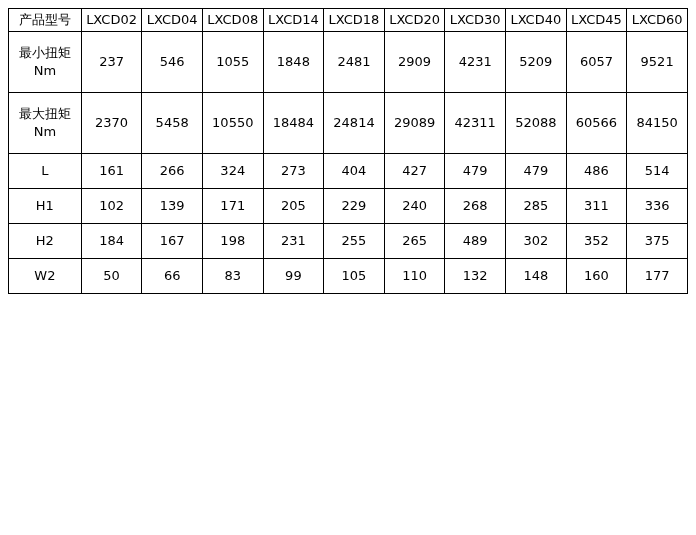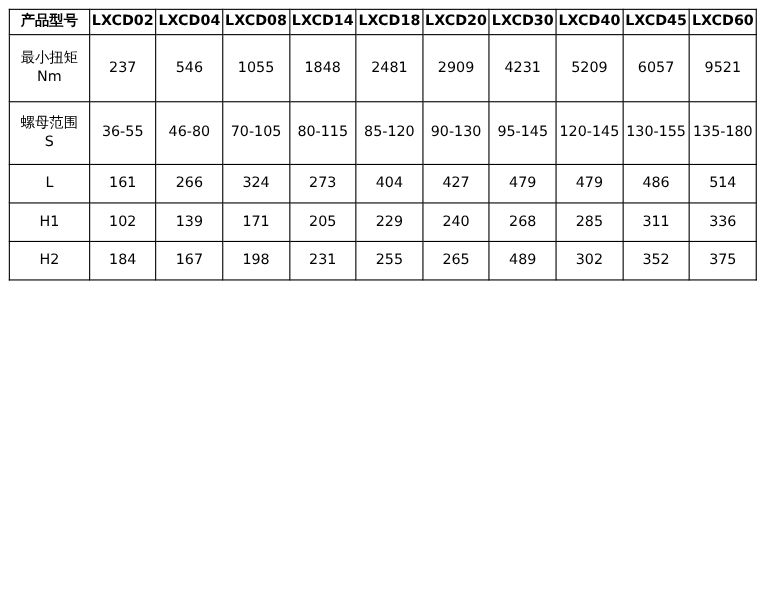--- a/index.html
+++ b/index.html
@@ -25,21 +25,21 @@
   #spec-table th {
     border: 1px solid #000000;
     text-align: center;
     vertical-align: middle;
     padding: 2px 1px;
     font-weight: normal;
     line-height: 1.35;
     word-break: break-all;
   }
   #spec-table th {
-    font-weight: bold;
+    font-weight: normal;
     margin-top: 29px;
   }
   .col-label { width: 72px; }
   .col-data  { width: 60px; }
   tr.r-tall td   { height: 56px; }
   tr.r-mid td    { height: 52px; }
   tr.r-short td  { height: 30px; }
 
   .label-cell {
     font-size: 13px;
@@ -92,37 +92,37 @@
       <td class="data-cell">1055</td>
       <td class="data-cell">1848</td>
       <td class="data-cell">2481</td>
       <td class="data-cell">2909</td>
       <td class="data-cell">4231</td>
       <td class="data-cell">5209</td>
       <td class="data-cell">6057</td>
       <td class="data-cell">9521</td>
     </tr>
 
+    <tr class="r-tall">
+      <td class="label-cell">
+        <div>最大扭矩</div>
+        <div>Nm</div>
+      </td>
+      <td class="data-cell">2370</td>
+      <td class="data-cell">5458</td>
+      <td class="data-cell">10550</td>
+      <td class="data-cell">18484</td>
+      <td class="data-cell">24814</td>
+      <td class="data-cell">29089</td>
+      <td class="data-cell">42311</td>
+      <td class="data-cell">52088</td>
+      <td class="data-cell">60566</td>
+      <td class="data-cell">84150</td>
+    </tr>
 
-    <tr class="r-mid">
-      <td class="label-cell">
-        <div>螺母范围</div>
-        <div>S</div>
-      </td>
-      <td class="data-cell">36-55</td>
-      <td class="data-cell">46-80</td>
-      <td class="data-cell">70-105</td>
-      <td class="data-cell">80-115</td>
-      <td class="data-cell">85-120</td>
-      <td class="data-cell">90-130</td>
-      <td class="data-cell">95-145</td>
-      <td class="data-cell">120-145</td>
-      <td class="data-cell">130-155</td>
-      <td class="data-cell">135-180</td>
-    </tr>
 
 
 
     <tr class="r-short">
       <td class="label-cell">L</td>
       <td class="data-cell">161</td>
       <td class="data-cell">266</td>
       <td class="data-cell">324</td>
       <td class="data-cell">273</td>
       <td class="data-cell">404</td>
@@ -155,15 +155,28 @@
       <td class="data-cell">231</td>
       <td class="data-cell">255</td>
       <td class="data-cell">265</td>
       <td class="data-cell">489</td>
       <td class="data-cell">302</td>
       <td class="data-cell">352</td>
       <td class="data-cell">375</td>
     </tr>
 
 
+    <tr class="r-short">
+      <td class="label-cell">W2</td>
+      <td class="data-cell">50</td>
+      <td class="data-cell">66</td>
+      <td class="data-cell">83</td>
+      <td class="data-cell">99</td>
+      <td class="data-cell">105</td>
+      <td class="data-cell">110</td>
+      <td class="data-cell">132</td>
+      <td class="data-cell">148</td>
+      <td class="data-cell">160</td>
+      <td class="data-cell">177</td>
+    </tr>
 
   </tbody>
 </table>
 
 </body></html>

